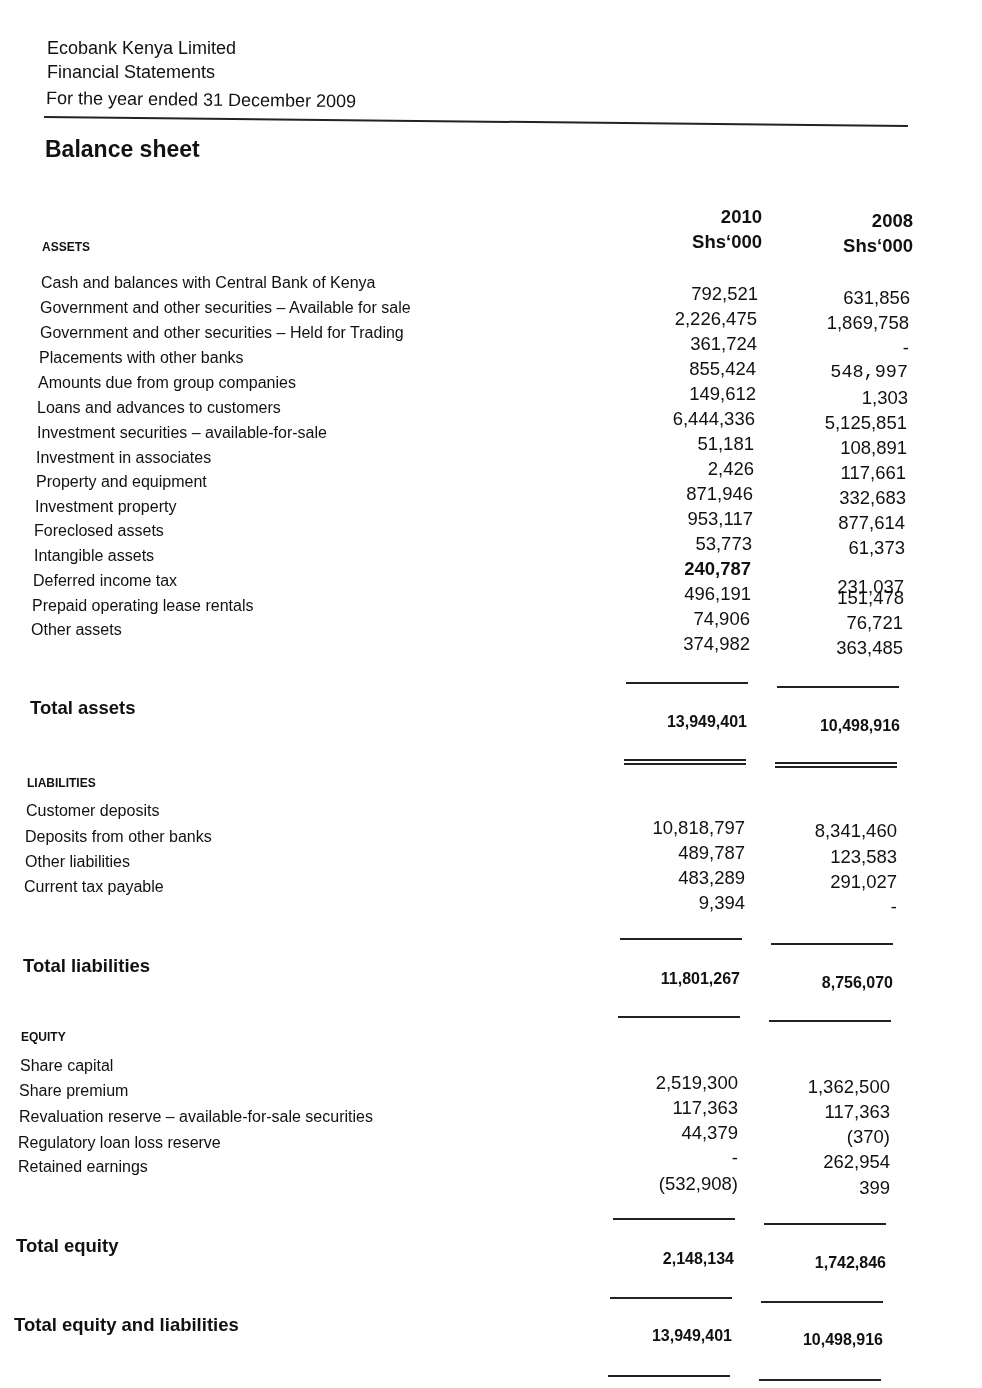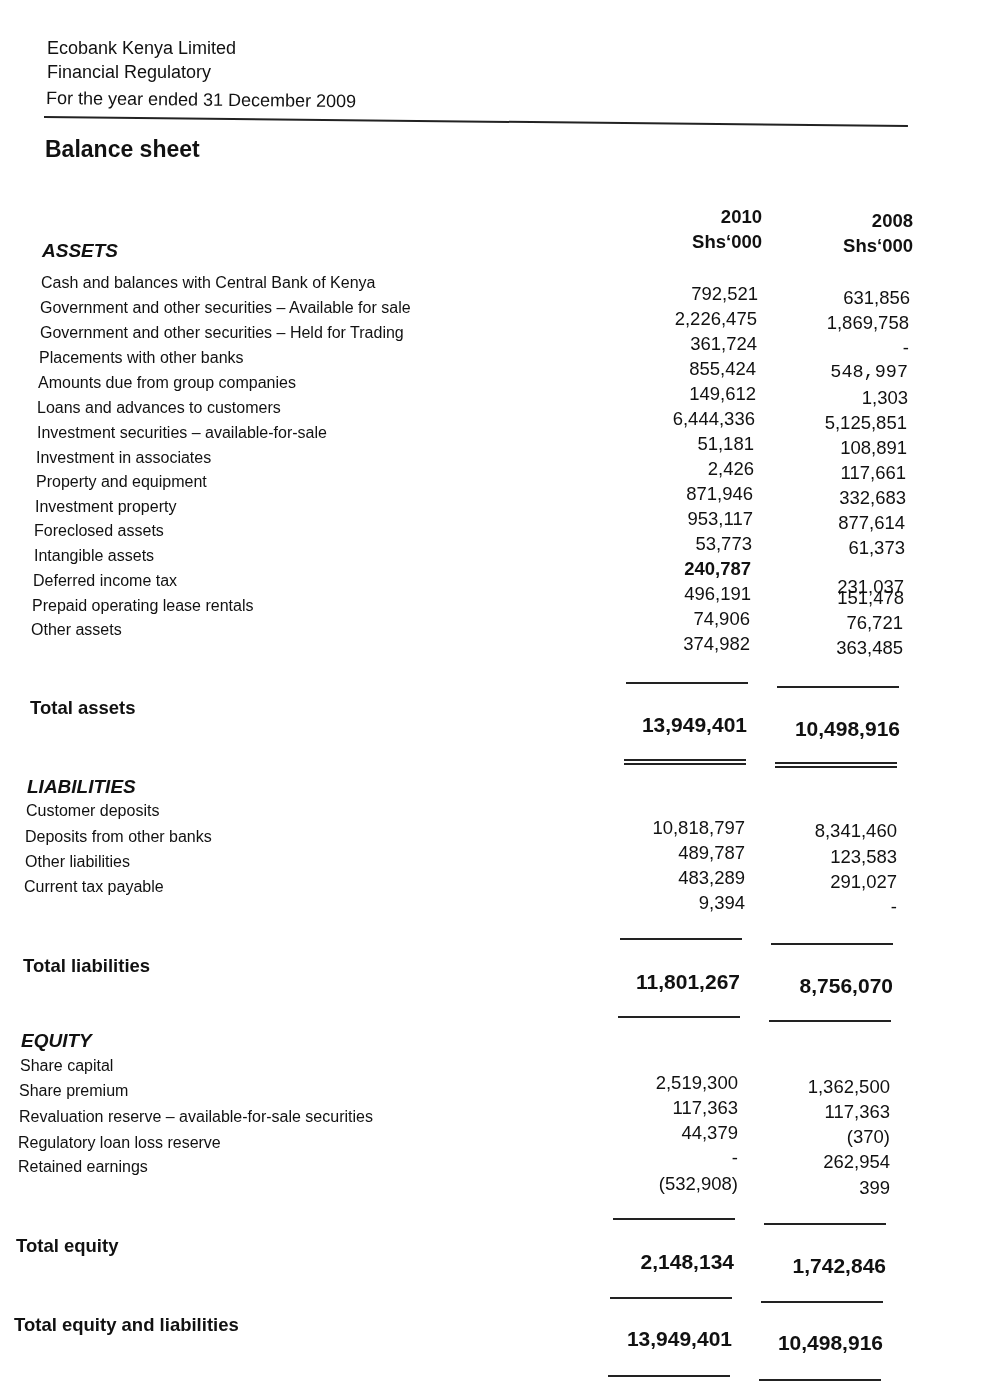--- a/index.html
+++ b/index.html
@@ -1,33 +1,33 @@
 <!DOCTYPE html>
 <html><head>
 <meta charset="utf-8">
 <style>
   html,body{margin:0;padding:0;background:#fff;}
   body{width:982px;height:1388px;position:relative;overflow:hidden;font-family:"Liberation Sans",sans-serif;color:#111;}
   .abs{position:absolute;white-space:nowrap;}
   .hdr{font-size:18px;}
   .title{font-size:23px;font-weight:bold;}
   .lbl{font-size:16px;}
-  .sec{font-size:19px;font-weight:bold;font-style:italic;}
+  .sec{font-size:12px;font-weight:bold;}
   .tot{font-size:18.5px;font-weight:bold;}
   .num{font-size:18.5px;text-align:right;width:150px;}
-  .numb{font-size:21px;text-align:right;width:150px;font-weight:bold;}
+  .numb{font-size:16px;text-align:right;width:150px;font-weight:bold;}
   .colh{font-size:18.5px;font-weight:bold;text-align:right;width:150px;line-height:25px;}
   .rule{position:absolute;height:2px;background:#222;}
   .hrule{position:absolute;height:1.5px;background:#222;transform-origin:left;}
 </style>
 </head>
 <body>
 
 <div class="abs hdr" style="left:47px;top:38px;">Ecobank Kenya Limited</div>
-<div class="abs hdr" style="left:47px;top:62px;">Financial Regulatory</div>
+<div class="abs hdr" style="left:47px;top:62px;">Financial Statements</div>
 <div class="abs hdr" style="left:46px;top:88px;transform:rotate(0.6deg);transform-origin:left;">For the year ended 31 December 2009</div>
 <div class="hrule" style="left:44px;top:116px;width:864px;transform:rotate(0.6deg);"></div>
 <div class="abs title" style="left:45px;top:136px;">Balance sheet</div>
 
 <div class="abs colh" style="left:612px;top:204px;">
   <div>2010</div>
   <div>Shs‘000</div>
 </div>
 <div class="abs colh" style="left:763px;top:208px;">
   <div>2008</div>

